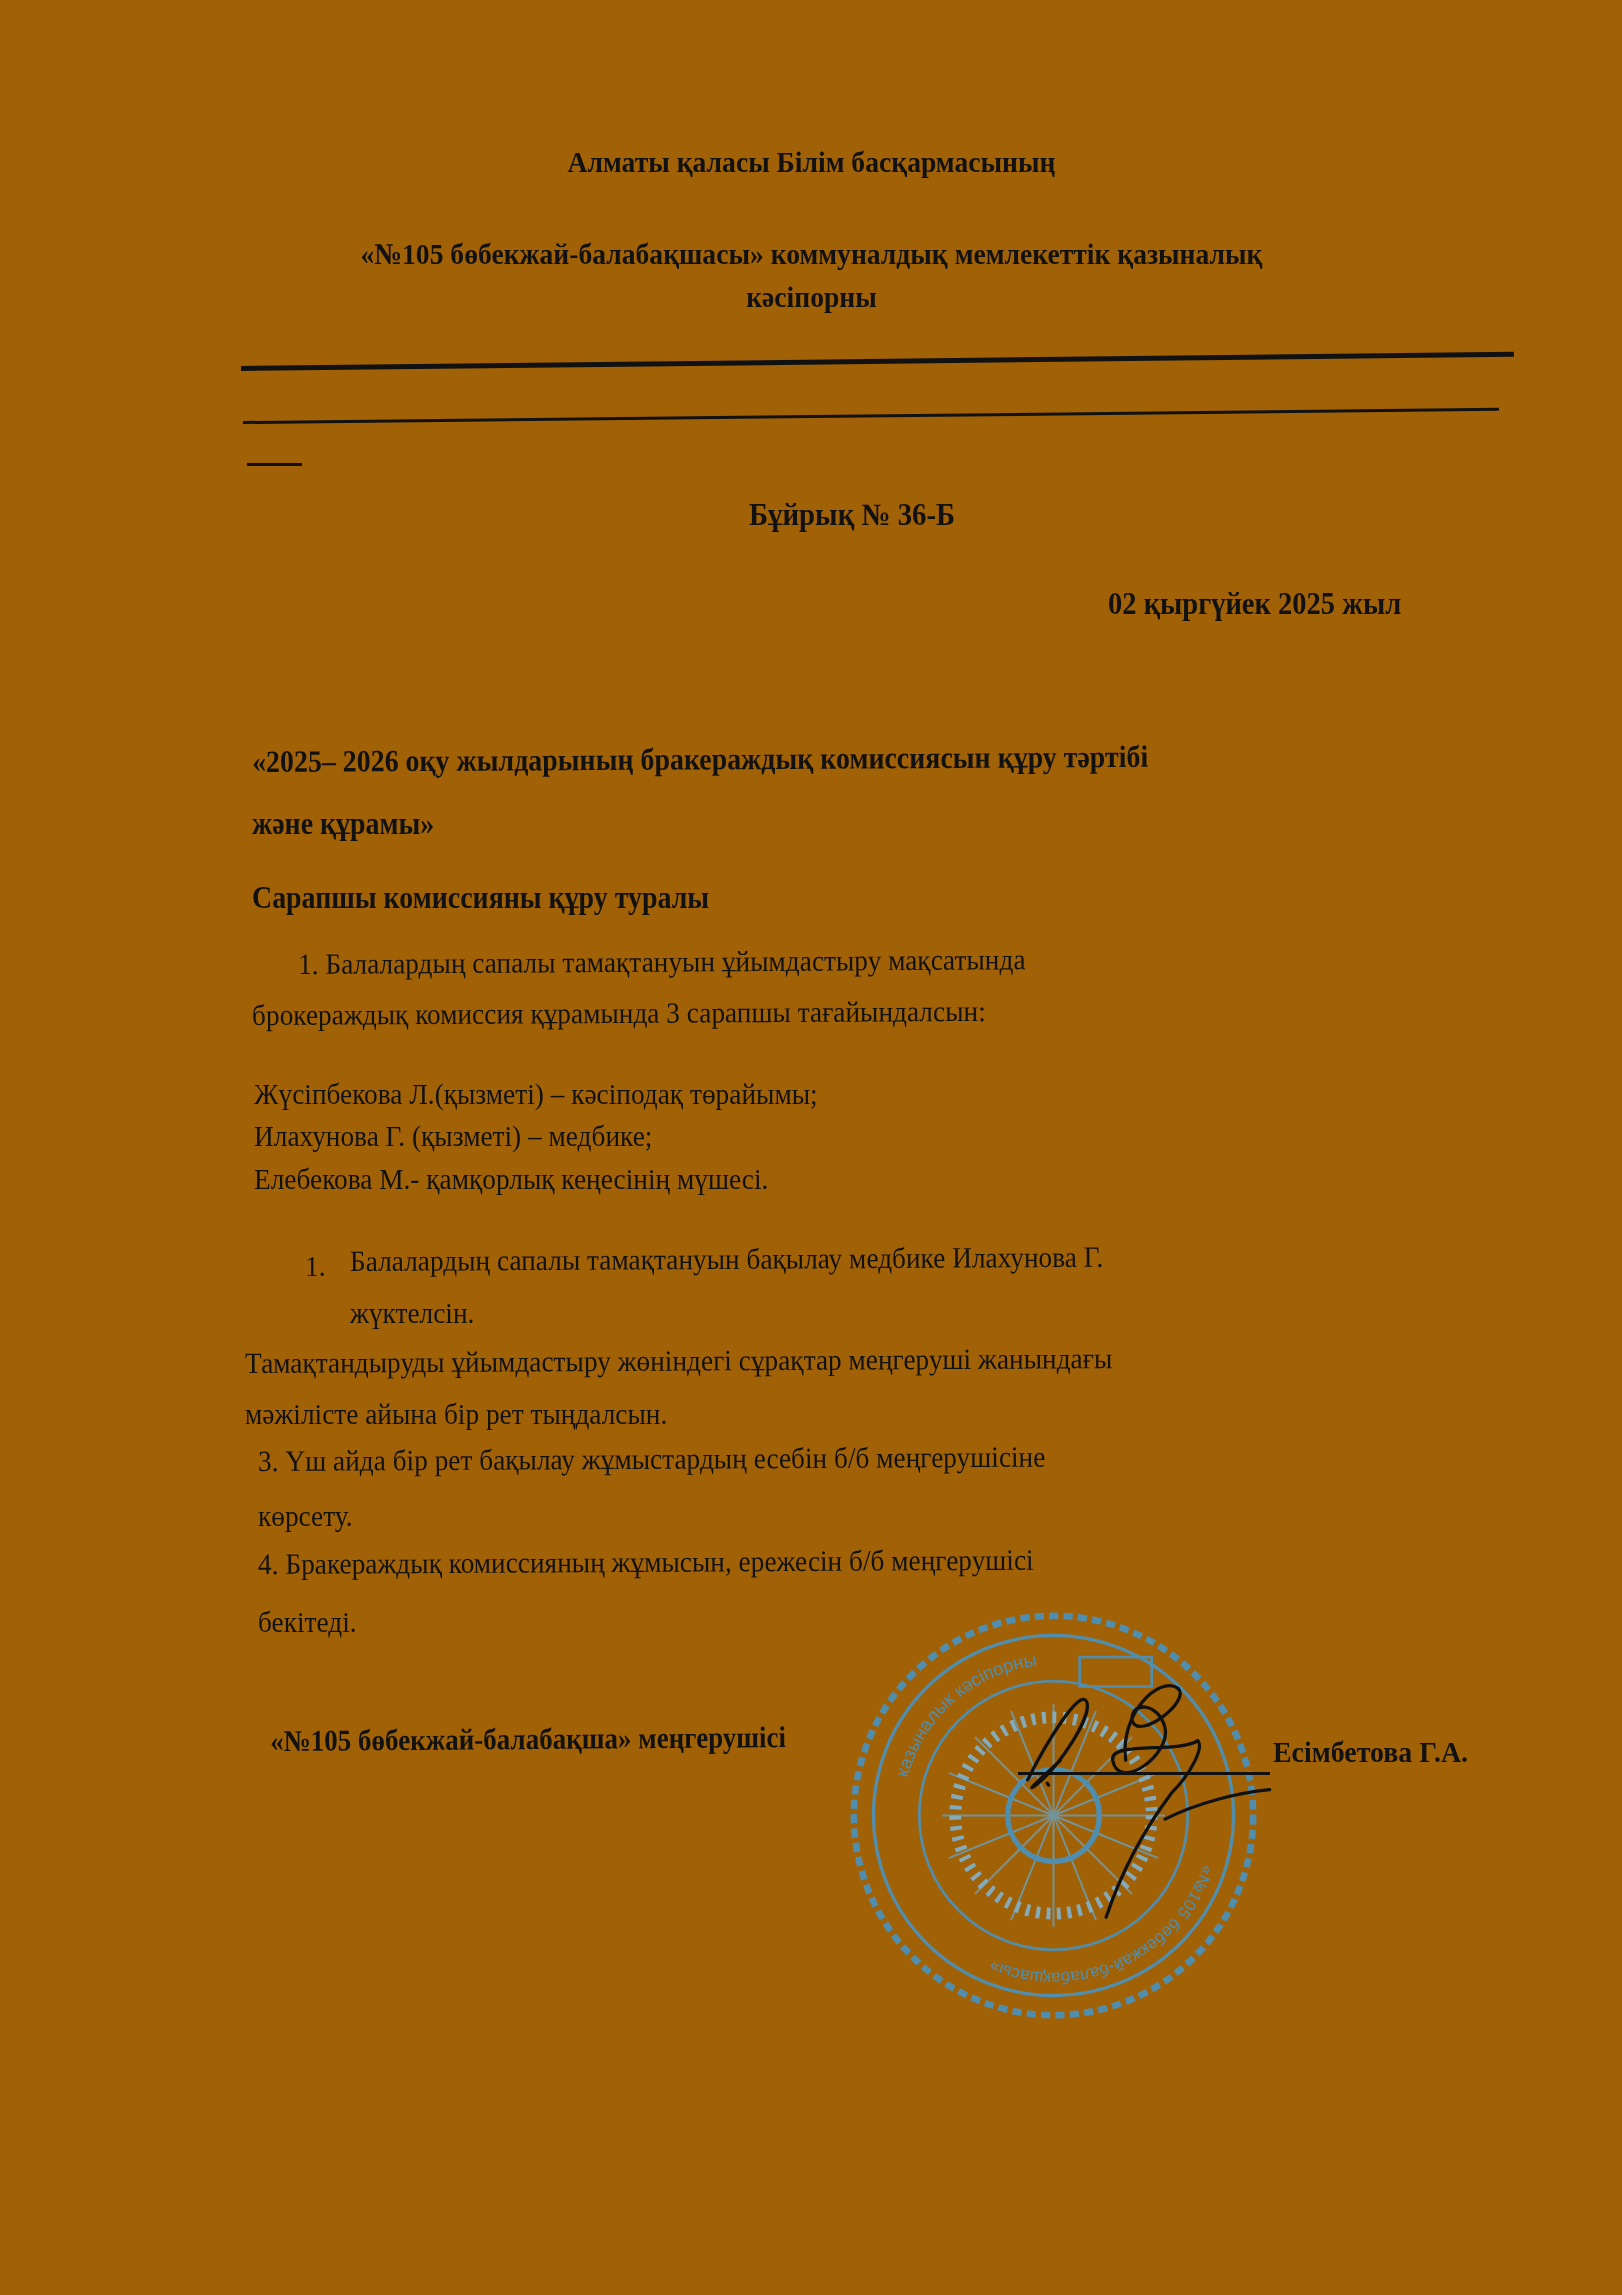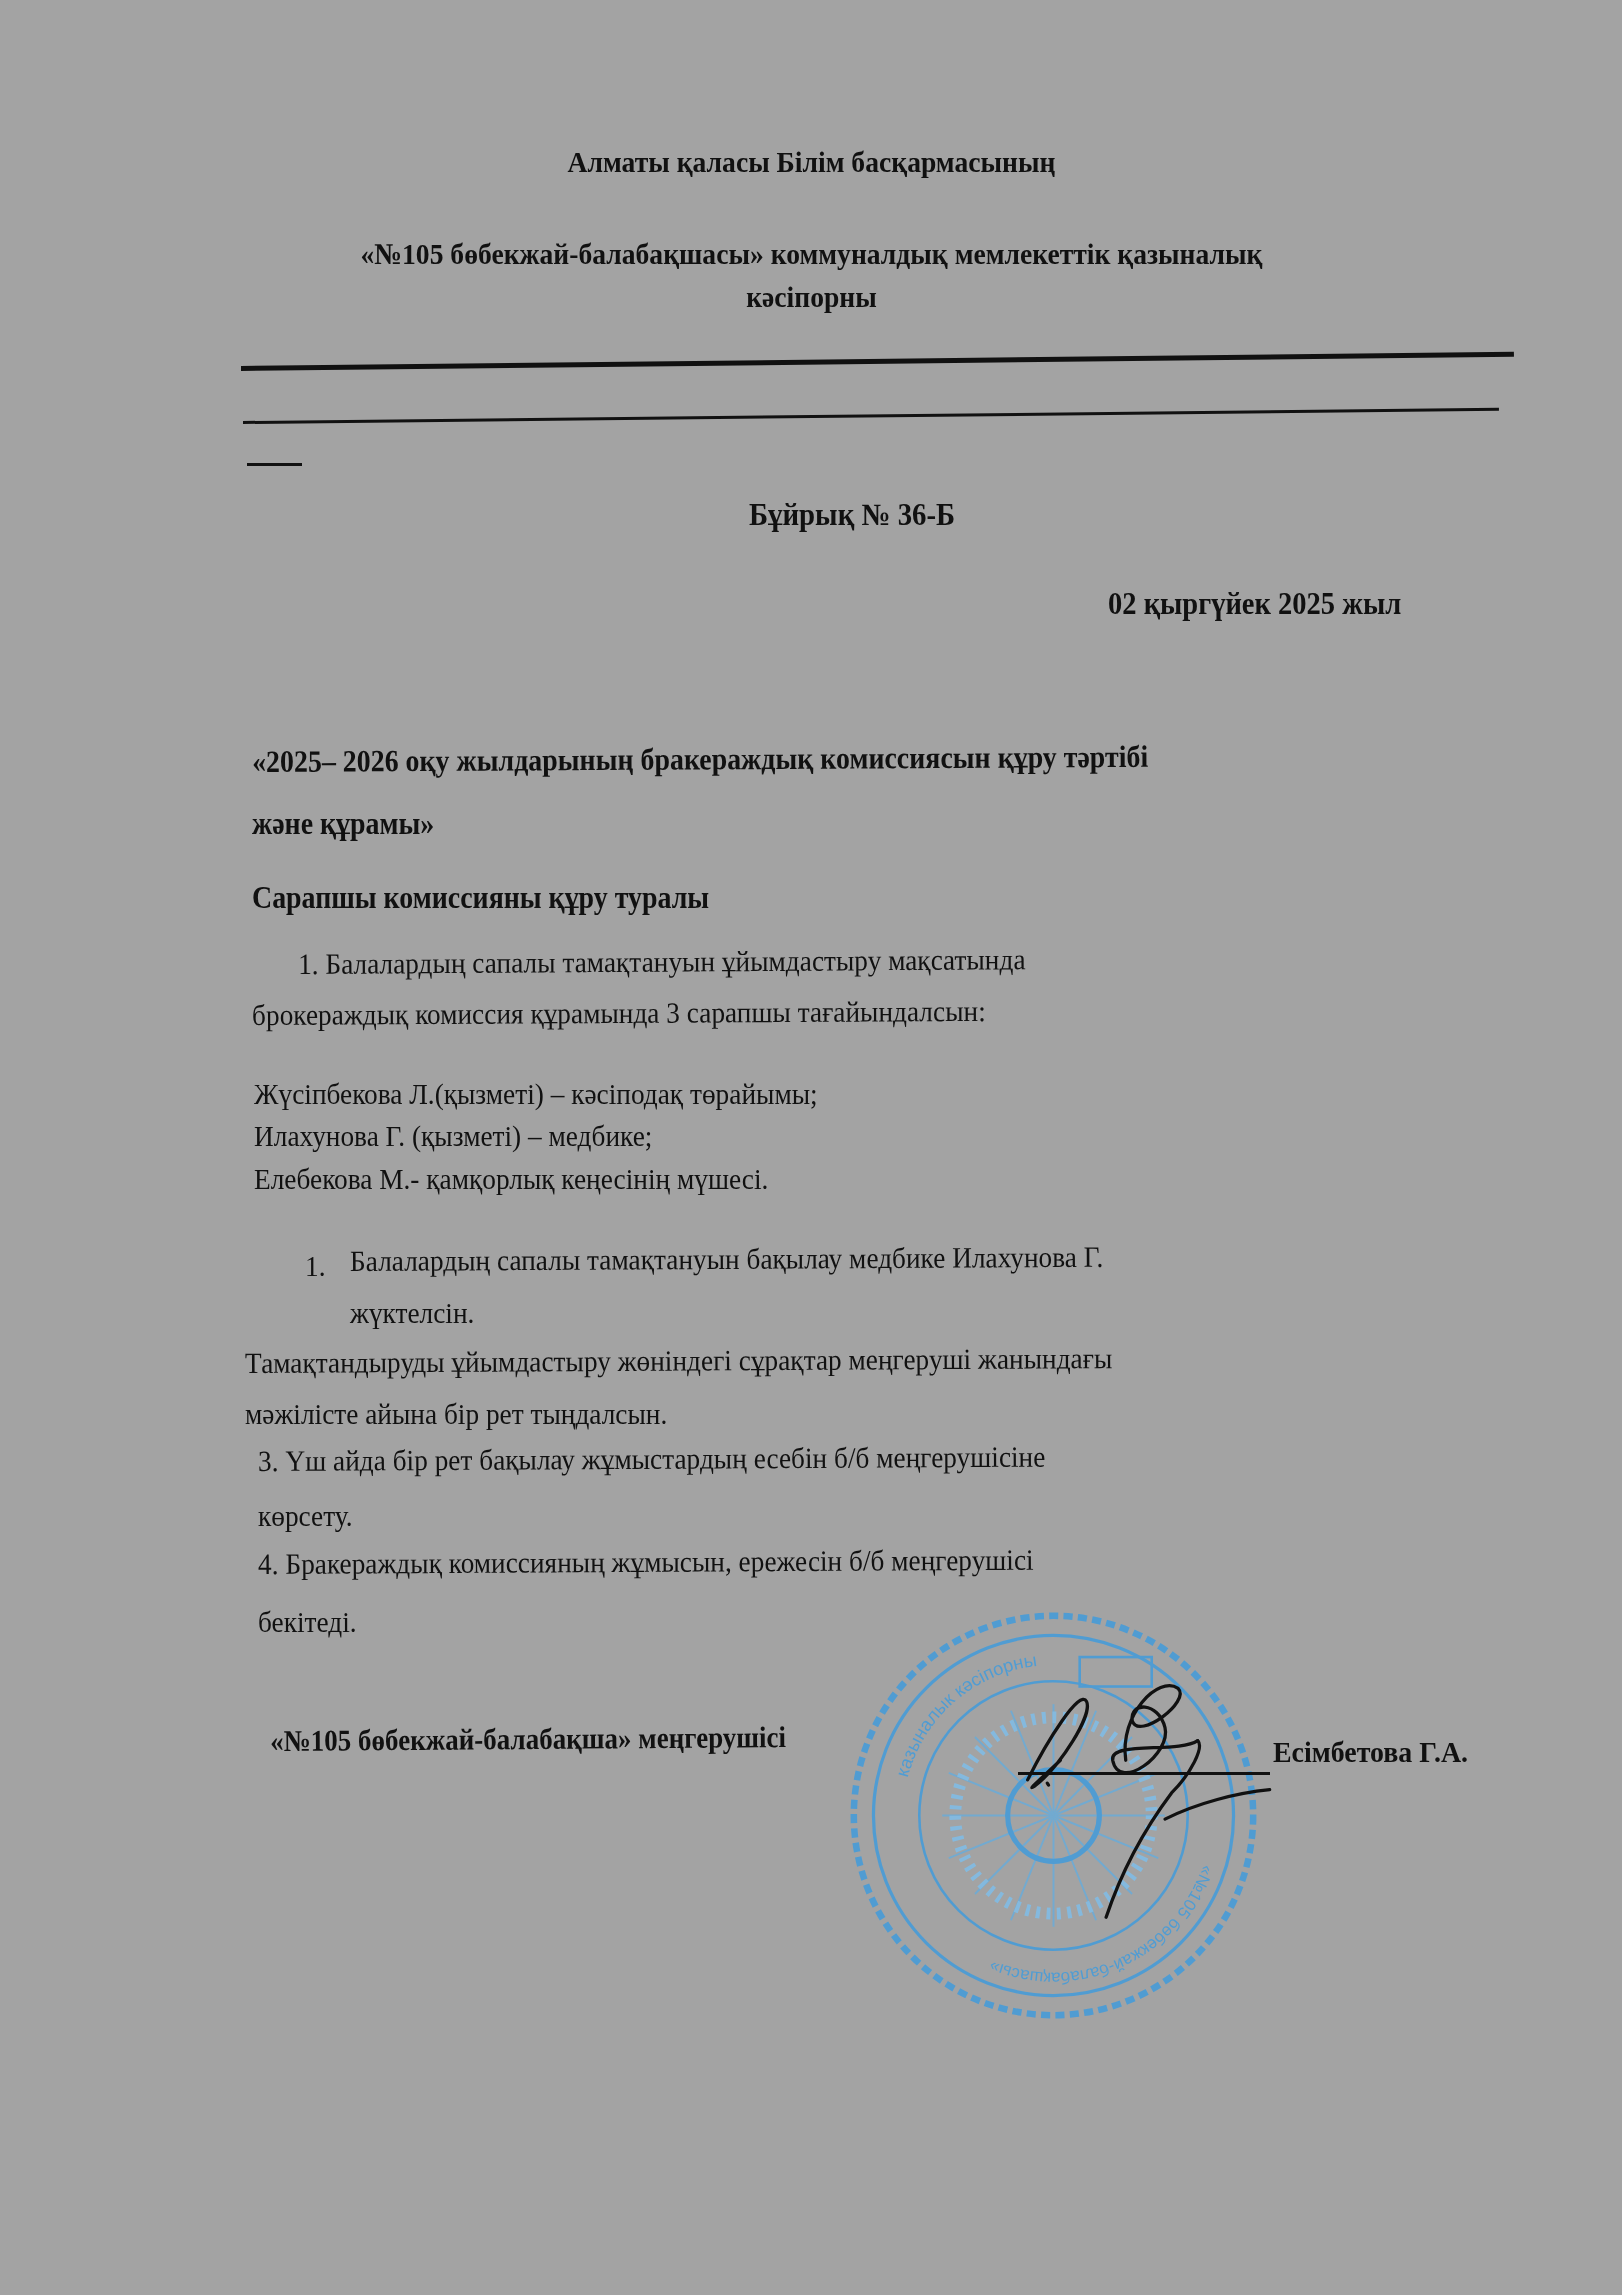--- a/index.html
+++ b/index.html
@@ -11,21 +11,21 @@
       width: 1623px;
       height: 2295px;
       position: relative;
       overflow: hidden;
       font-family: "Liberation Serif", "DejaVu Serif", serif;
       color: #111111;
     }
     .page {
       position: absolute;
       inset: 0;
-      background: #a3a3a3;
+      background: #a16207;
       text-decoration: underline;
     }
     .abs { position: absolute; white-space: nowrap; }
     .bold { font-weight: bold; }
     .hdr {
       font-size: 30px;
       font-weight: bold;
       left: 0;
       width: 1623px;
       text-align: center;

